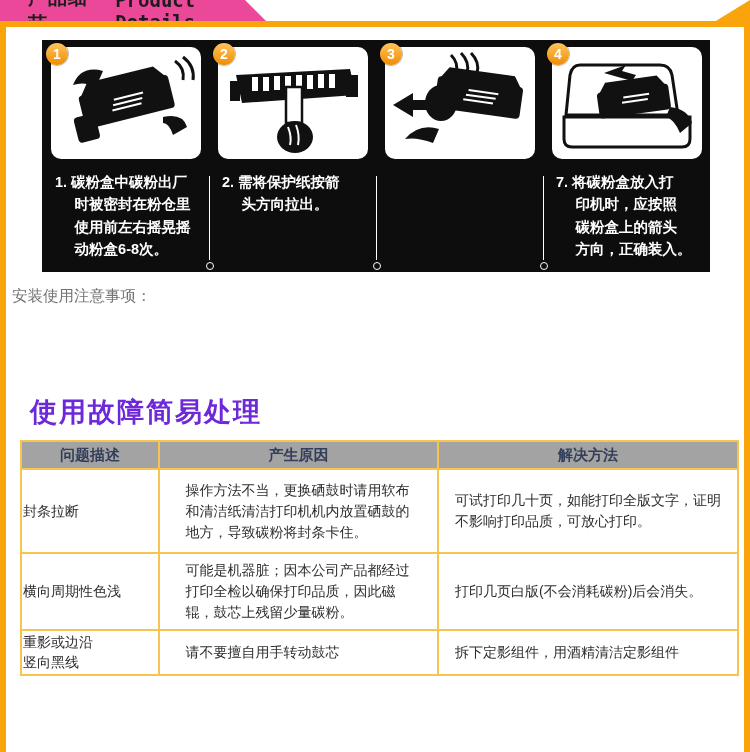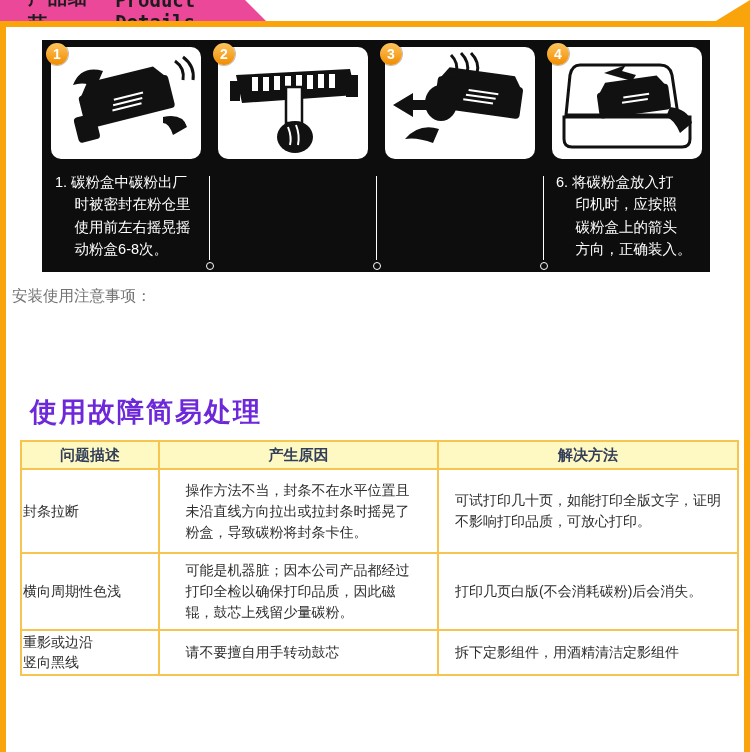--- a/index.html
+++ b/index.html
@@ -17,31 +17,31 @@
   .strip{position:absolute;top:27px;width:6px;height:725px;background:#F9A40B;}
   .strip.left{left:0;} .strip.right{left:744px;}
   
   .panel{position:absolute;left:42px;top:40px;width:668px;height:232px;background:#0d0d0d;display:flex;}
   .step{flex:1;position:relative;padding-top:7px;}
   .ibox{width:150px;height:112px;background:#ffffff;border-radius:10px;margin:0 auto;overflow:hidden;}
   .ibox svg{display:block;width:100%;height:100%;}
   .badge{position:absolute;left:4px;top:3px;width:22px;height:22px;border-radius:50%;
          background:linear-gradient(#fdc55e,#f18c00);color:#fff;font-weight:bold;
          text-align:center;line-height:22px;font-size:14px;box-shadow:0 0 0 1px rgba(0,0,0,.25);}
-  .cap{color:#ffffff;font-weight:normal;font-size:14.5px;line-height:1.55;margin:12px 8px 0 13px;
+  .cap{color:#ffffff;font-weight:bold;font-size:14.5px;line-height:1.55;margin:12px 8px 0 13px;
        white-space:pre-line;padding-left:1.35em;text-indent:-1.35em;}
   .vdiv{position:absolute;top:136px;width:1px;height:84px;background:#ffffff;}
   .vdiv::after{content:'';position:absolute;left:-3.5px;bottom:-10px;width:6px;height:6px;
                border:1.5px solid #ffffff;border-radius:50%;background:transparent;}
   
   .notes{position:absolute;left:12px;top:282px;width:728px;font-size:15.5px;line-height:28px;color:#737373;}
   
   .fault-h{position:absolute;left:30px;top:394px;font-size:27px;font-weight:bold;color:#6d28d9;letter-spacing:2px;}
   table.tb{position:absolute;left:20px;top:440px;width:717px;border-collapse:collapse;table-layout:fixed;}
-  .tb th{background:#fef9c3;color:#333f5a;font-size:15px;font-weight:bold;height:24px;
+  .tb th{background:#a3a3a3;color:#333f5a;font-size:15px;font-weight:bold;height:24px;
          border:2px solid #F6C44F;text-align:center;}
   .tb td{border:2px solid #F6C44F;font-size:14px;color:#2d2d2d;background:#fff;vertical-align:middle;}
   .problem{text-align:left;white-space:pre-line;line-height:1.45;}
   .cause,.solution{padding:6px 10px 6px 16px;line-height:1.5;}
   .cause .inner{max-width:232px;margin:0 auto;text-align:left;}
   .solution .inner{max-width:272px;text-align:left;}
   .h1r{height:84px;} .h2r{height:76px;} .h3r{height:42px;} .h4r{height:44px;}
 </style>
 </head>
 <body>
@@ -103,20 +103,22 @@
         <rect x="128" y="28" width="12" height="22" fill="#111"></rect>
         <rect x="68" y="40" width="16" height="36" fill="#fff" stroke="#111" stroke-width="2.5"></rect>
         <ellipse cx="77" cy="90" rx="18" ry="16" fill="#111"></ellipse>
         <g stroke="#fff" stroke-width="2" fill="none">
             <path d="M70 80 q4 10 2 18"></path>
             <path d="M78 78 q4 10 2 20"></path>
           </g>
       </svg>
     </div>
     <div class="badge">2</div>
+    <p class="cap">2. 需将保护纸按箭
+头方向拉出。</p>
   </div>
 
   <div class="step">
     <div class="ibox">
       <svg viewBox="0 0 150 112">
         <g transform="rotate(8 90 55)">
           <polygon points="52,36 134,36 126,24 60,24" fill="#111"></polygon>
           <rect x="50" y="34" width="86" height="32" rx="4" fill="#111"></rect>
           <g stroke="#fff" stroke-width="2">
               <line x1="82" y1="44" x2="112" y2="44"></line>
@@ -148,21 +150,21 @@
           <g stroke="#fff" stroke-width="2">
               <line x1="72" y1="50" x2="98" y2="50"></line>
               <line x1="70" y1="55" x2="96" y2="55"></line>
             </g>
         </g>
         <polygon points="52,26 74,18 70,24 84,28 80,34 66,30" fill="#111"></polygon>
         <path d="M118 60 q18 2 22 16 l-12 10 q-6 -14 -14 -16 z" fill="#111"></path>
       </svg>
     </div>
     <div class="badge">4</div>
-    <p class="cap">6. 将碳粉盒放入打
+    <p class="cap">7. 将碳粉盒放入打
 印机时，应按照
 碳粉盒上的箭头
 方向，正确装入。</p>
   </div>
 
   <div class="vdiv" style="left:167px"></div>
   <div class="vdiv" style="left:334px"></div>
   <div class="vdiv" style="left:501px"></div>
 </div>
 
@@ -180,21 +182,21 @@
     </colgroup>
   <tbody>
       <tr>
     <th>问题描述</th>
     <th>产生原因</th>
     <th>解决方法</th>
   </tr>
   <tr class="h1r">
     <td class="problem">封条拉断</td>
     <td class="cause">
-          <div class="inner">操作方法不当，封条不在水平位置且未沿直线方向拉出或拉封条时摇晃了粉盒，导致碳粉将封条卡住。</div>
+          <div class="inner">操作方法不当，更换硒鼓时请用软布和清洁纸清洁打印机机内放置硒鼓的地方，导致碳粉将封条卡住。</div>
         </td>
     <td class="solution">
           <div class="inner">可试打印几十页，如能打印全版文字，证明不影响打印品质，可放心打印。</div>
         </td>
   </tr>
   <tr class="h2r">
     <td class="problem">横向周期性色浅</td>
     <td class="cause">
           <div class="inner">可能是机器脏；因本公司产品都经过打印全检以确保打印品质，因此磁辊，鼓芯上残留少量碳粉。</div>
         </td>

